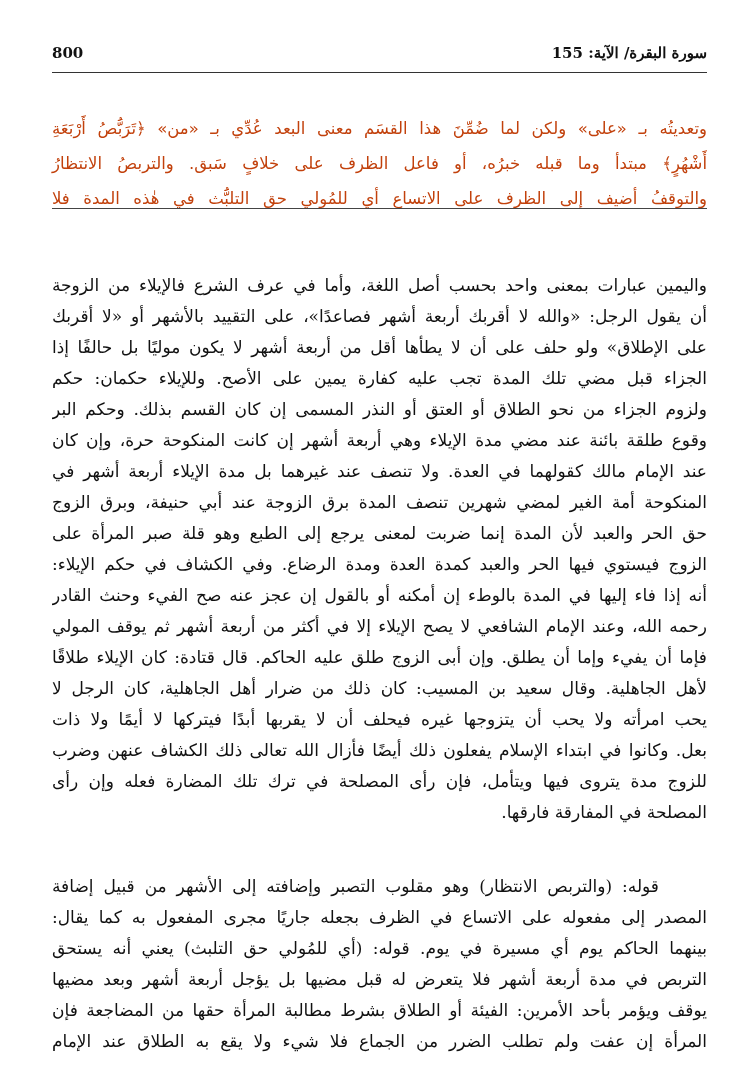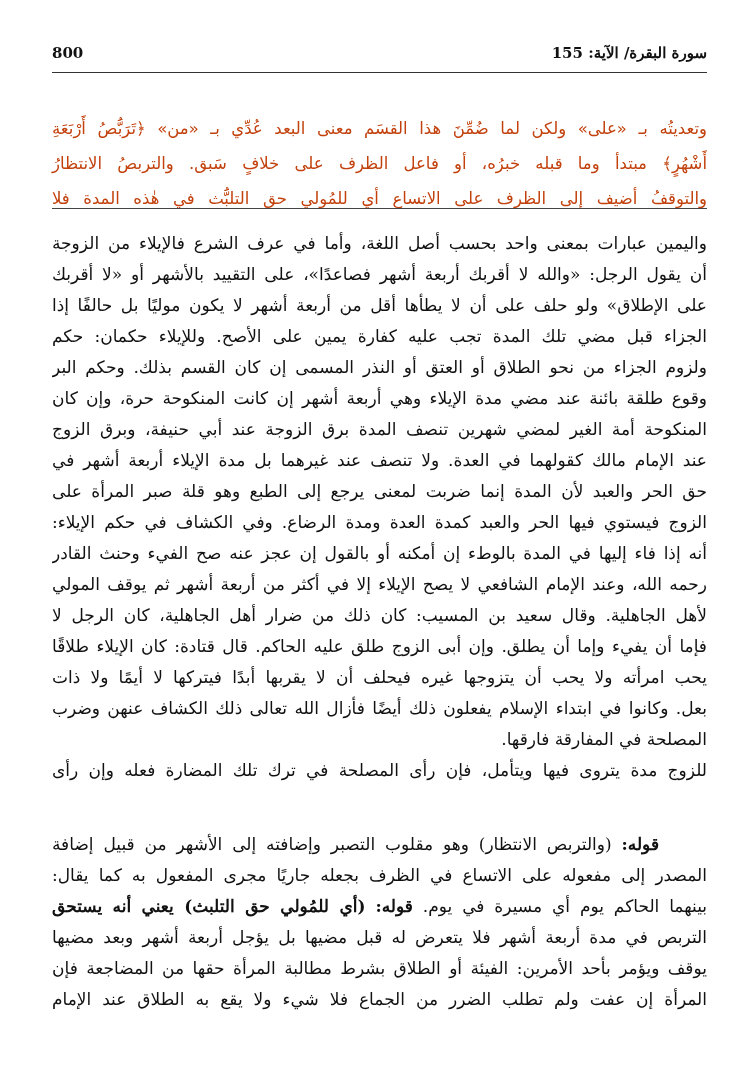--- a/index.html
+++ b/index.html
@@ -16,28 +16,28 @@
   .header-rule { position: absolute; top: 72px; left: 0; right: 0; height: 1px; background: #333; }
   .top-block {
     position: absolute; top: 80px; left: 0; right: 0;
     font-family: "DejaVu Sans", sans-serif; font-size: 16.5px; line-height: 35px;
     text-align: justify; text-align-last: justify; color: #c2410c; margin-top: 31px;
   }
   .top-block .line { display: block; height: 35px; white-space: nowrap; text-align: justify; text-align-last: justify; }
   .sep-rule { position: absolute; top: 208px; left: 0; right: 0; height: 1px; background: #444; }
   .comm {
     position: absolute; left: 0; right: 0;
-    font-family: "DejaVu Serif", serif; font-size: 17px;
+    font-family: "DejaVu Serif", serif; font-size: 17px; margin-top: 42px;
   }
   .comm .line {
     display: block; height: 31px; line-height: 31px; white-space: nowrap;
     text-align: justify; text-align-last: justify; overflow: hidden;
   }
   .comm .line.last { text-align-last: right; }
-  .kw { font-weight: bold; }
+  .kw { font-weight: normal; }
   #c1 { top: 228px; }
   #c2 { top: 829px; }
   #c2 .line.first { padding-right: 48px; }
 </style>
 </head>
 <body>
 
 <div class="page">
 
   <div class="header">
@@ -54,32 +54,32 @@
 
   <div class="sep-rule"></div>
 
   <div class="comm" id="c1">
     <span class="line">واليمين عبارات بمعنى واحد بحسب أصل اللغة، وأما في عرف الشرع فالإيلاء من الزوجة</span>
     <span class="line">أن يقول الرجل: «والله لا أقربك أربعة أشهر فصاعدًا»، على التقييد بالأشهر أو «لا أقربك</span>
     <span class="line">على الإطلاق» ولو حلف على أن لا يطأها أقل من أربعة أشهر لا يكون موليًا بل حالفًا إذا</span>
     <span class="line">الجزاء قبل مضي تلك المدة تجب عليه كفارة يمين على الأصح. وللإيلاء حكمان: حكم</span>
     <span class="line">ولزوم الجزاء من نحو الطلاق أو العتق أو النذر المسمى إن كان القسم بذلك. وحكم البر</span>
     <span class="line">وقوع طلقة بائنة عند مضي مدة الإيلاء وهي أربعة أشهر إن كانت المنكوحة حرة، وإن كان</span>
+    <span class="line">عند الإمام مالك كقولهما في العدة. ولا تنصف عند غيرهما بل مدة الإيلاء أربعة أشهر في</span>
     <span class="line">المنكوحة أمة الغير لمضي شهرين تنصف المدة برق الزوجة عند أبي حنيفة، وبرق الزوج</span>
-    <span class="line">عند الإمام مالك كقولهما في العدة. ولا تنصف عند غيرهما بل مدة الإيلاء أربعة أشهر في</span>
     <span class="line">حق الحر والعبد لأن المدة إنما ضربت لمعنى يرجع إلى الطبع وهو قلة صبر المرأة على</span>
     <span class="line">الزوج فيستوي فيها الحر والعبد كمدة العدة ومدة الرضاع. وفي الكشاف في حكم الإيلاء:</span>
     <span class="line">أنه إذا فاء إليها في المدة بالوطء إن أمكنه أو بالقول إن عجز عنه صح الفيء وحنث القادر</span>
     <span class="line">رحمه الله، وعند الإمام الشافعي لا يصح الإيلاء إلا في أكثر من أربعة أشهر ثم يوقف المولي</span>
+    <span class="line">فإما أن يفيء وإما أن يطلق. وإن أبى الزوج طلق عليه الحاكم. قال قتادة: كان الإيلاء طلاقًا</span>
     <span class="line">لأهل الجاهلية. وقال سعيد بن المسيب: كان ذلك من ضرار أهل الجاهلية، كان الرجل لا</span>
-    <span class="line">فإما أن يفيء وإما أن يطلق. وإن أبى الزوج طلق عليه الحاكم. قال قتادة: كان الإيلاء طلاقًا</span>
     <span class="line">يحب امرأته ولا يحب أن يتزوجها غيره فيحلف أن لا يقربها أبدًا فيتركها لا أيمًا ولا ذات</span>
     <span class="line">بعل. وكانوا في ابتداء الإسلام يفعلون ذلك أيضًا فأزال الله تعالى ذلك الكشاف عنهن وضرب</span>
+    <span class="line">للزوج مدة يتروى فيها ويتأمل، فإن رأى المصلحة في ترك تلك المضارة فعله وإن رأى</span>
     <span class="line last">المصلحة في المفارقة فارقها.</span>
-    <span class="line">للزوج مدة يتروى فيها ويتأمل، فإن رأى المصلحة في ترك تلك المضارة فعله وإن رأى</span>
   </div>
 
   <div class="comm" id="c2">
     <span class="line first"><span class="kw">قوله:</span> <span>(والتربص الانتظار) وهو مقلوب التصبر وإضافته إلى الأشهر من قبيل إضافة</span></span>
     <span class="line">المصدر إلى مفعوله على الاتساع في الظرف بجعله جاريًا مجرى المفعول به كما يقال:</span>
     <span class="line"><span>بينهما الحاكم يوم أي مسيرة في يوم.</span> <span class="kw">قوله:</span> <span class="kw">(أي للمُولي حق التلبث) يعني أنه يستحق</span></span>
     <span class="line">التربص في مدة أربعة أشهر فلا يتعرض له قبل مضيها بل يؤجل أربعة أشهر وبعد مضيها</span>
     <span class="line">يوقف ويؤمر بأحد الأمرين: الفيئة أو الطلاق بشرط مطالبة المرأة حقها من المضاجعة فإن</span>
     <span class="line">المرأة إن عفت ولم تطلب الضرر من الجماع فلا شيء ولا يقع به الطلاق عند الإمام</span>
   </div>

